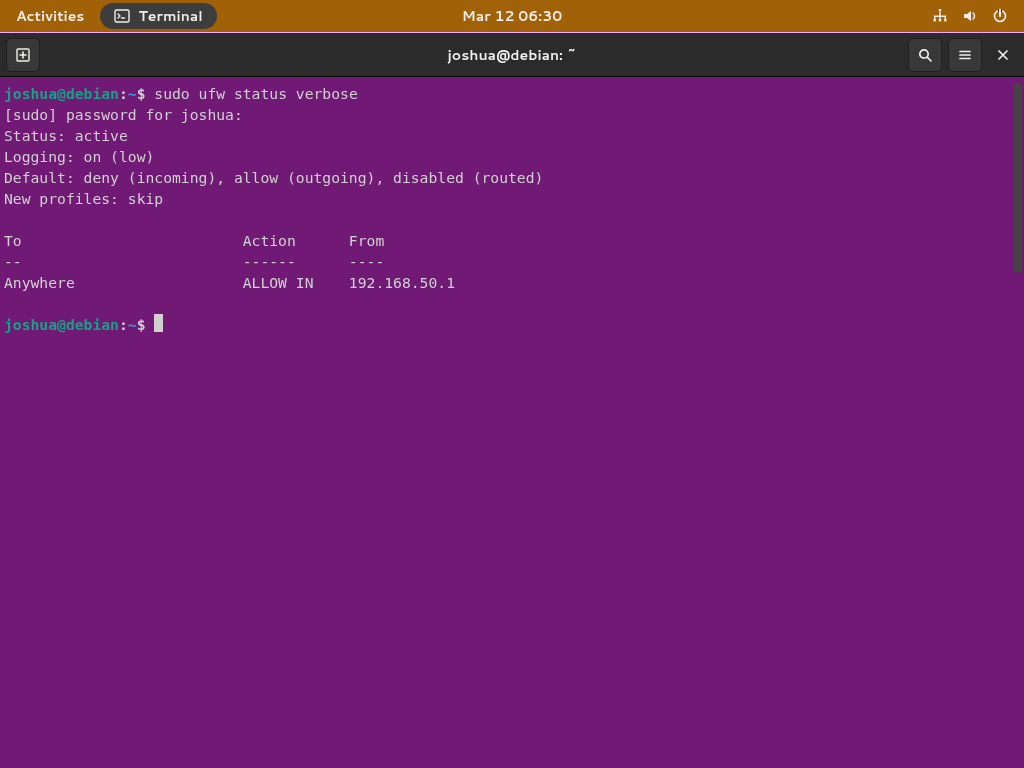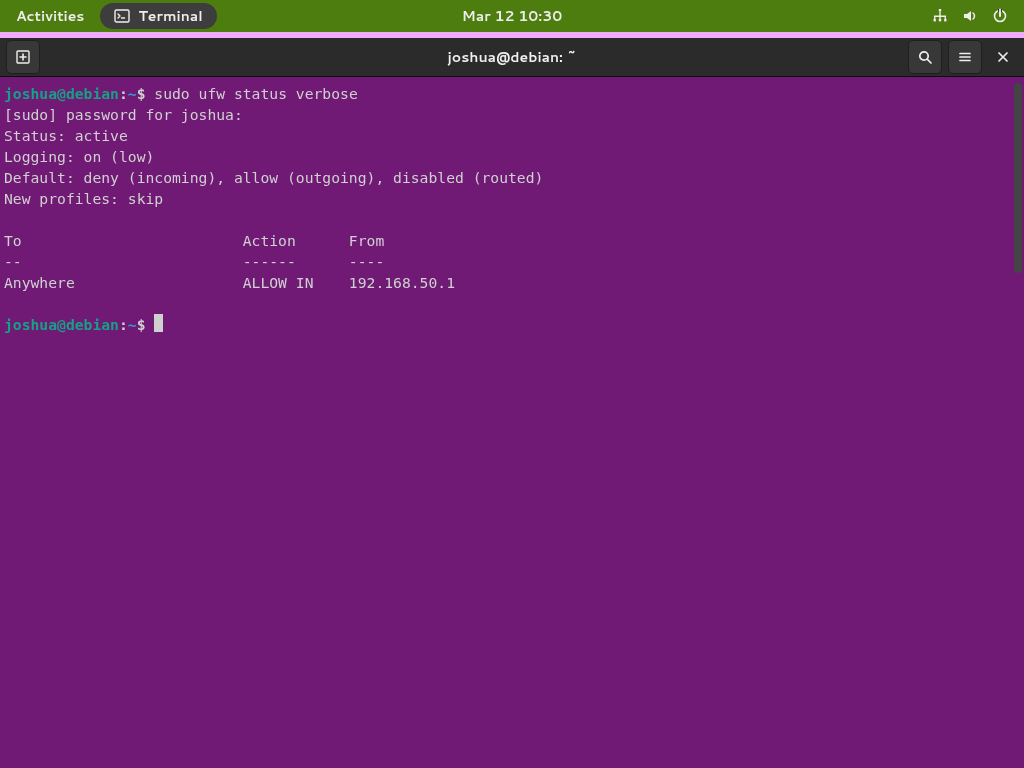--- a/index.html
+++ b/index.html
@@ -1,21 +1,21 @@
 <!DOCTYPE html>
 <html><head>
 <meta charset="utf-8">
 <style>
   * { margin: 0; padding: 0; box-sizing: border-box; }
   html, body { width: 1024px; height: 768px; overflow: hidden; font-family: Cantarell, "Segoe UI", sans-serif; background: #000; }
   
   
   .topbar {
     height: 32px;
-    background: #4d7c0f;
+    background: #a16207;
     color: #eeeeec;
     display: flex;
     align-items: center;
     font-size: 14px;
     font-weight: 600;
     padding: 0 8px;
     position: relative;
   }
   .topbar .left { display: flex; align-items: center; gap: 8px; }
   .topbar .center { position: absolute; left: 50%; transform: translateX(-50%); }
@@ -28,21 +28,21 @@
     display: flex;
     align-items: center;
     gap: 8px;
   }
   .topbar svg { display: block; }
   
   
   .headerbar {
     height: 45px;
     background: #2b2b2b;
-    border-top: 6px solid #f0abfc;
+    border-top: 1px solid #f0abfc;
     border-bottom: 1px solid #0a0a0a;
     display: flex;
     align-items: center;
     padding: 0 6px;
     position: relative;
   }
   .hb-left { display: flex; align-items: center; }
   .hb-center {
     position: absolute; left: 50%; transform: translateX(-50%);
     color: #f0f0f0; font-size: 14px; font-weight: 600;
@@ -108,21 +108,21 @@
     <div class="app-pill">
       <span>
         <svg width="16" height="16" viewBox="0 0 16 16">
             <rect x="1" y="2" width="14" height="12" rx="1.5" fill="none" stroke="#eeeeec" stroke-width="1.4"></rect>
             <path d="M4 6l2 2-2 2M7.5 10h3" stroke="#eeeeec" stroke-width="1.4" fill="none" stroke-linecap="round" stroke-linejoin="round"></path>
           </svg>
       </span>
       <span>Terminal</span>
     </div>
   </div>
-  <div class="center">Mar 12  10:30</div>
+  <div class="center">Mar 12  06:30</div>
   <div class="right">
     <span>
       <svg width="16" height="16" viewBox="0 0 16 16" fill="#eeeeec">
           <rect x="6.8" y="1" width="2.4" height="2.4"></rect>
           <rect x="1.5" y="11" width="2.4" height="2.4"></rect>
           <rect x="6.8" y="11" width="2.4" height="2.4"></rect>
           <rect x="12.1" y="11" width="2.4" height="2.4"></rect>
           <path d="M8 3.4v4M2.7 11V8.2h10.6V11M8 8.2V11" stroke="#eeeeec" stroke-width="1.4" fill="none"></path>
         </svg>
     </span>

